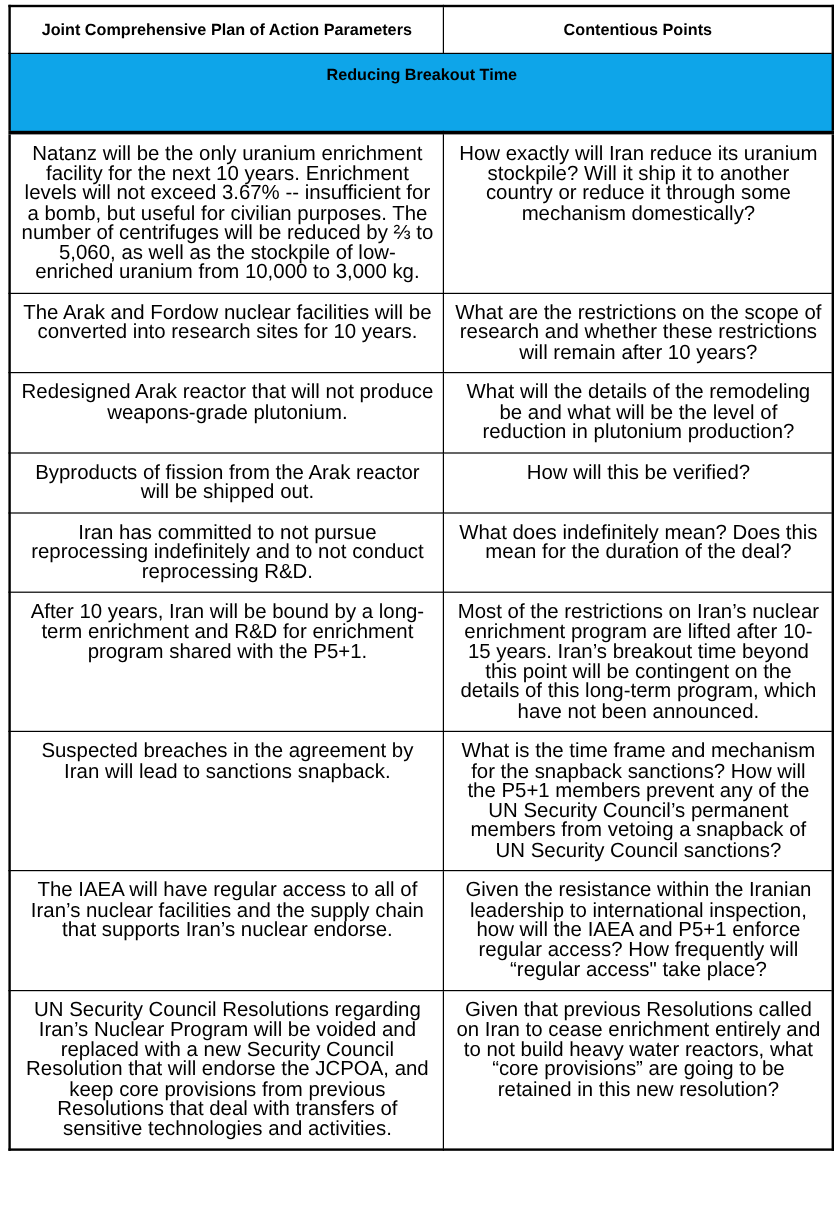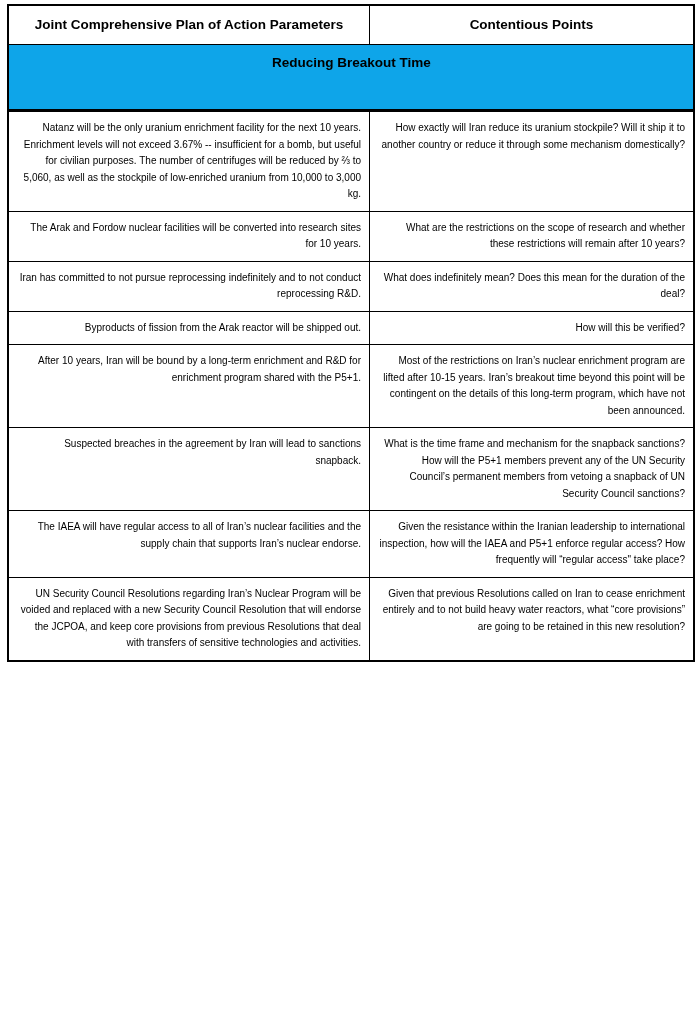--- a/index.html
+++ b/index.html
@@ -20,23 +20,23 @@
     width: 100%;
     border-collapse: collapse;
     table-layout: fixed;
     border: 2px solid #000000;
   }
   table.jcpoa-table th,
   table.jcpoa-table td {
     border: 1px solid #000000;
     vertical-align: top;
     padding: 8px 8px 8px 9px;
-    font-size: 10px;
+    font-size: 17px;
     line-height: 16.5px;
-    text-align: right;
+    text-align: center;
     word-wrap: break-word;
   }
   table.jcpoa-table thead th {
     text-align: center;
     vertical-align: middle;
     font-weight: bold;
     font-size: 13.5px;
     height: 30px;
     padding: 4px 6px;
   }
@@ -76,26 +76,30 @@
         </tr>
         <tr class="data-row">
           <td>Natanz will be the only uranium enrichment facility for the next 10 years. Enrichment levels will not exceed 3.67% -- insufficient for a bomb, but useful for civilian purposes. The number of centrifuges will be reduced by ⅔ to 5,060, as well as the stockpile of low-enriched uranium from 10,000 to 3,000 kg.</td>
           <td>How exactly will Iran reduce its uranium stockpile? Will it ship it to another country or reduce it through some mechanism domestically?</td>
         </tr>
         <tr class="data-row">
           <td>The Arak and Fordow nuclear facilities will be converted into research sites for 10 years.</td>
           <td>What are the restrictions on the scope of research and whether these restrictions will remain after 10 years?</td>
         </tr>
         <tr class="data-row">
-          <td>Iran has committed to not pursue reprocessing indefinitely and to not conduct reprocessing R&amp;D.</td>
-          <td>What does indefinitely mean? Does this mean for the duration of the deal?</td>
+          <td>Redesigned Arak reactor that will not produce weapons-grade plutonium.</td>
+          <td>What will the details of the remodeling be and what will be the level of reduction in plutonium production?</td>
         </tr>
         <tr class="data-row">
           <td>Byproducts of fission from the Arak reactor will be shipped out.</td>
           <td>How will this be verified?</td>
+        </tr>
+        <tr class="data-row">
+          <td>Iran has committed to not pursue reprocessing indefinitely and to not conduct reprocessing R&amp;D.</td>
+          <td>What does indefinitely mean? Does this mean for the duration of the deal?</td>
         </tr>
         <tr class="data-row">
           <td>After 10 years, Iran will be bound by a long-term enrichment and R&amp;D for enrichment program shared with the P5+1.</td>
           <td>Most of the restrictions on Iran’s nuclear enrichment program are lifted after 10-15 years.  Iran’s breakout time beyond this point will be contingent on the details of this long-term program, which have not been announced.</td>
         </tr>
         <tr class="data-row">
           <td>Suspected breaches in the agreement by Iran will lead to sanctions snapback.</td>
           <td>What is the time frame and mechanism for the snapback sanctions? How will the P5+1 members prevent any of the UN Security Council’s permanent members from vetoing a snapback of UN Security Council  sanctions?</td>
         </tr>
         <tr class="data-row">

